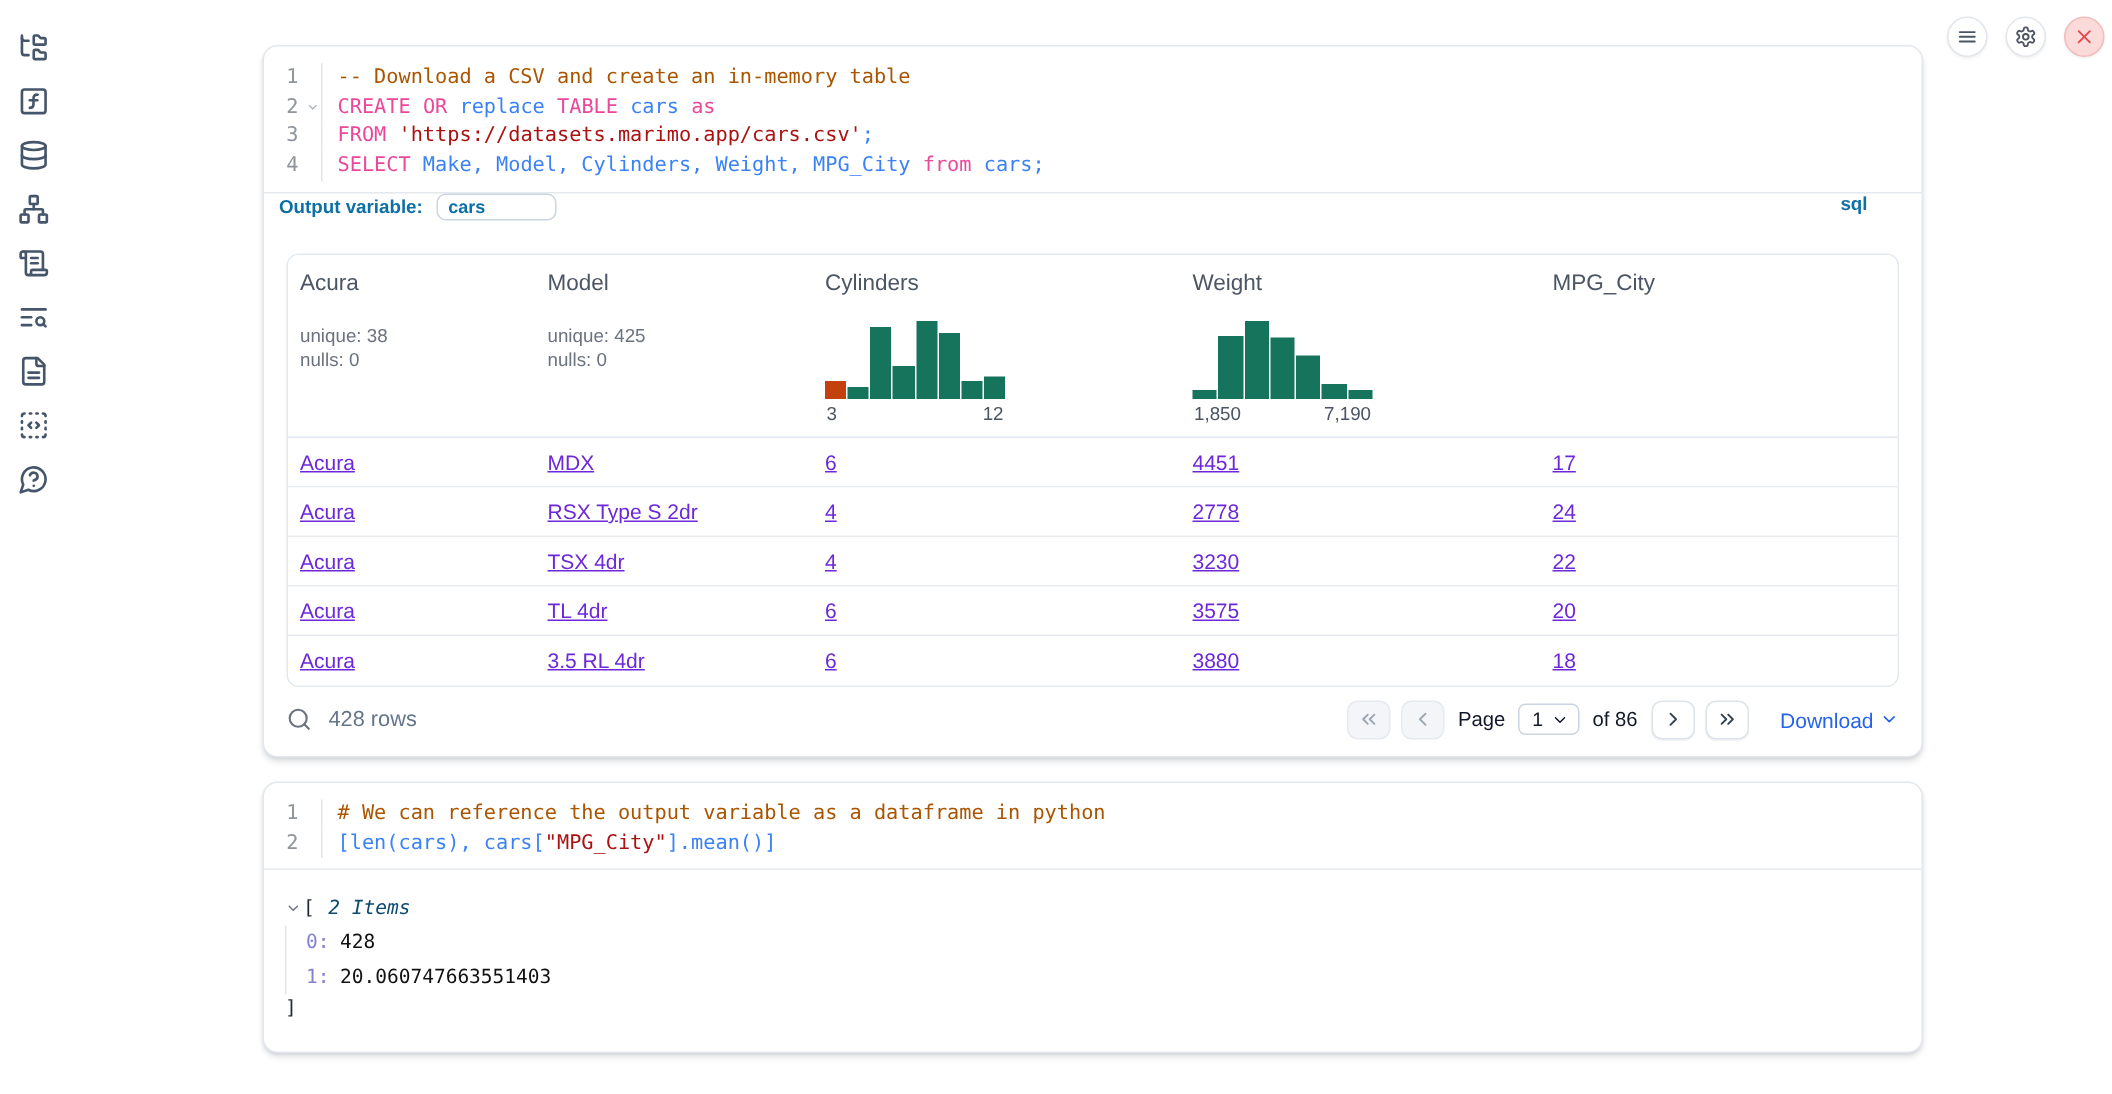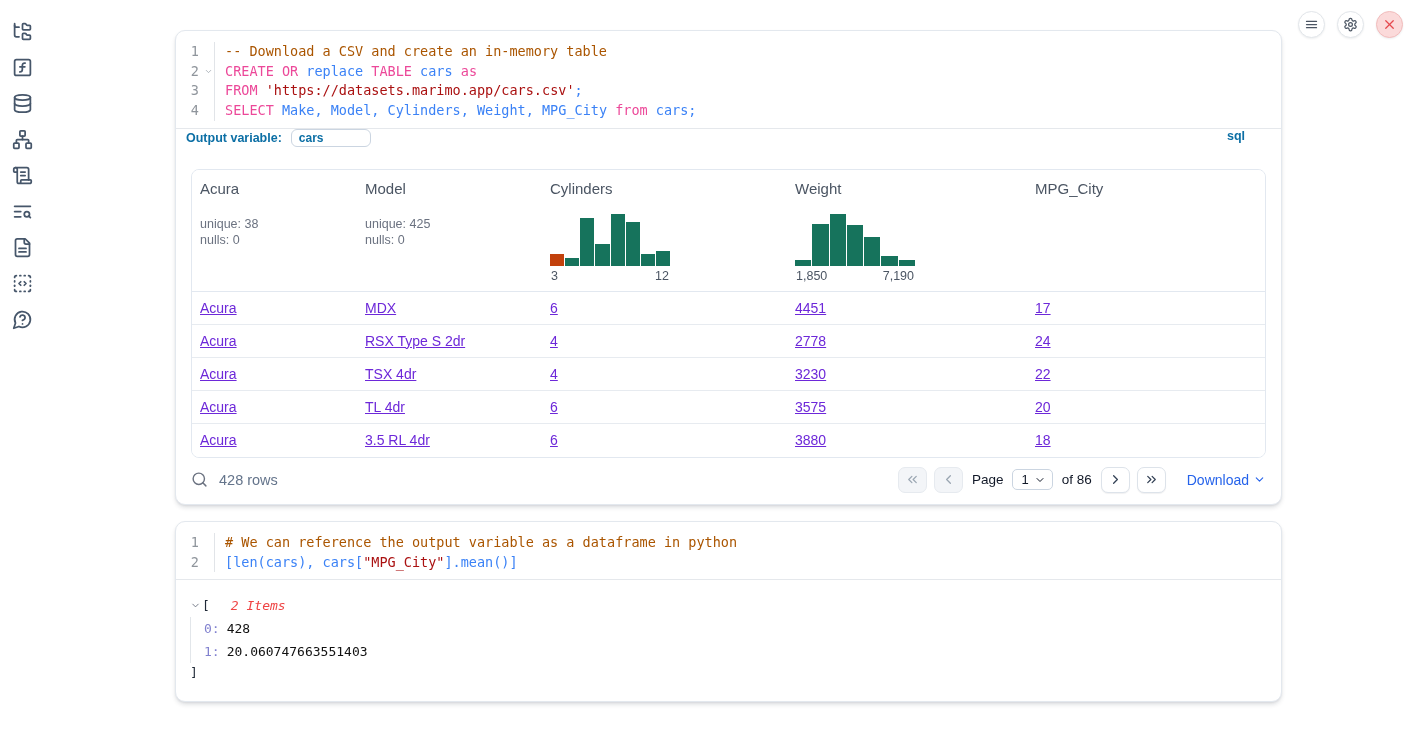--- a/index.html
+++ b/index.html
@@ -112,21 +112,21 @@
   }
   .download { color:#2563eb; display:flex; align-items:center; gap:4px; margin-left:14px; font-size:14px; cursor:pointer; }
   .download .chev { color:#2563eb; }
 
   
   .cell-output { border-top:1px solid #e5e8ec; padding:14px 14px 18px 14px; }
   .tree { font-family:"DejaVu Sans Mono", monospace; font-size:13px; color:#1f2937; }
   .tree-header { display:flex; align-items:center; height:22px; }
   .tree-chevron { color:#6b7280; margin-right:1px; cursor:pointer; }
   .tree-bracket { color:#1f2937; }
-  .tree-summary { color:#ef4444; font-style:italic; margin-left:21px; }
+  .tree-summary { color:#0c4a6e; font-style:italic; margin-left:9px; }
   .tree-items { border-left:1px solid #e2e6ea; padding-left:13px; margin-top:1px; }
   .tree-item { height:23px; line-height:23px; }
   .tree-key { color:#8181cf; }
   .tree-value { color:#111111; margin-left:7px; }
   .tree-close { height:20px; line-height:20px; }
 </style>
 </head>
 <body>
 
 <div class="app">

